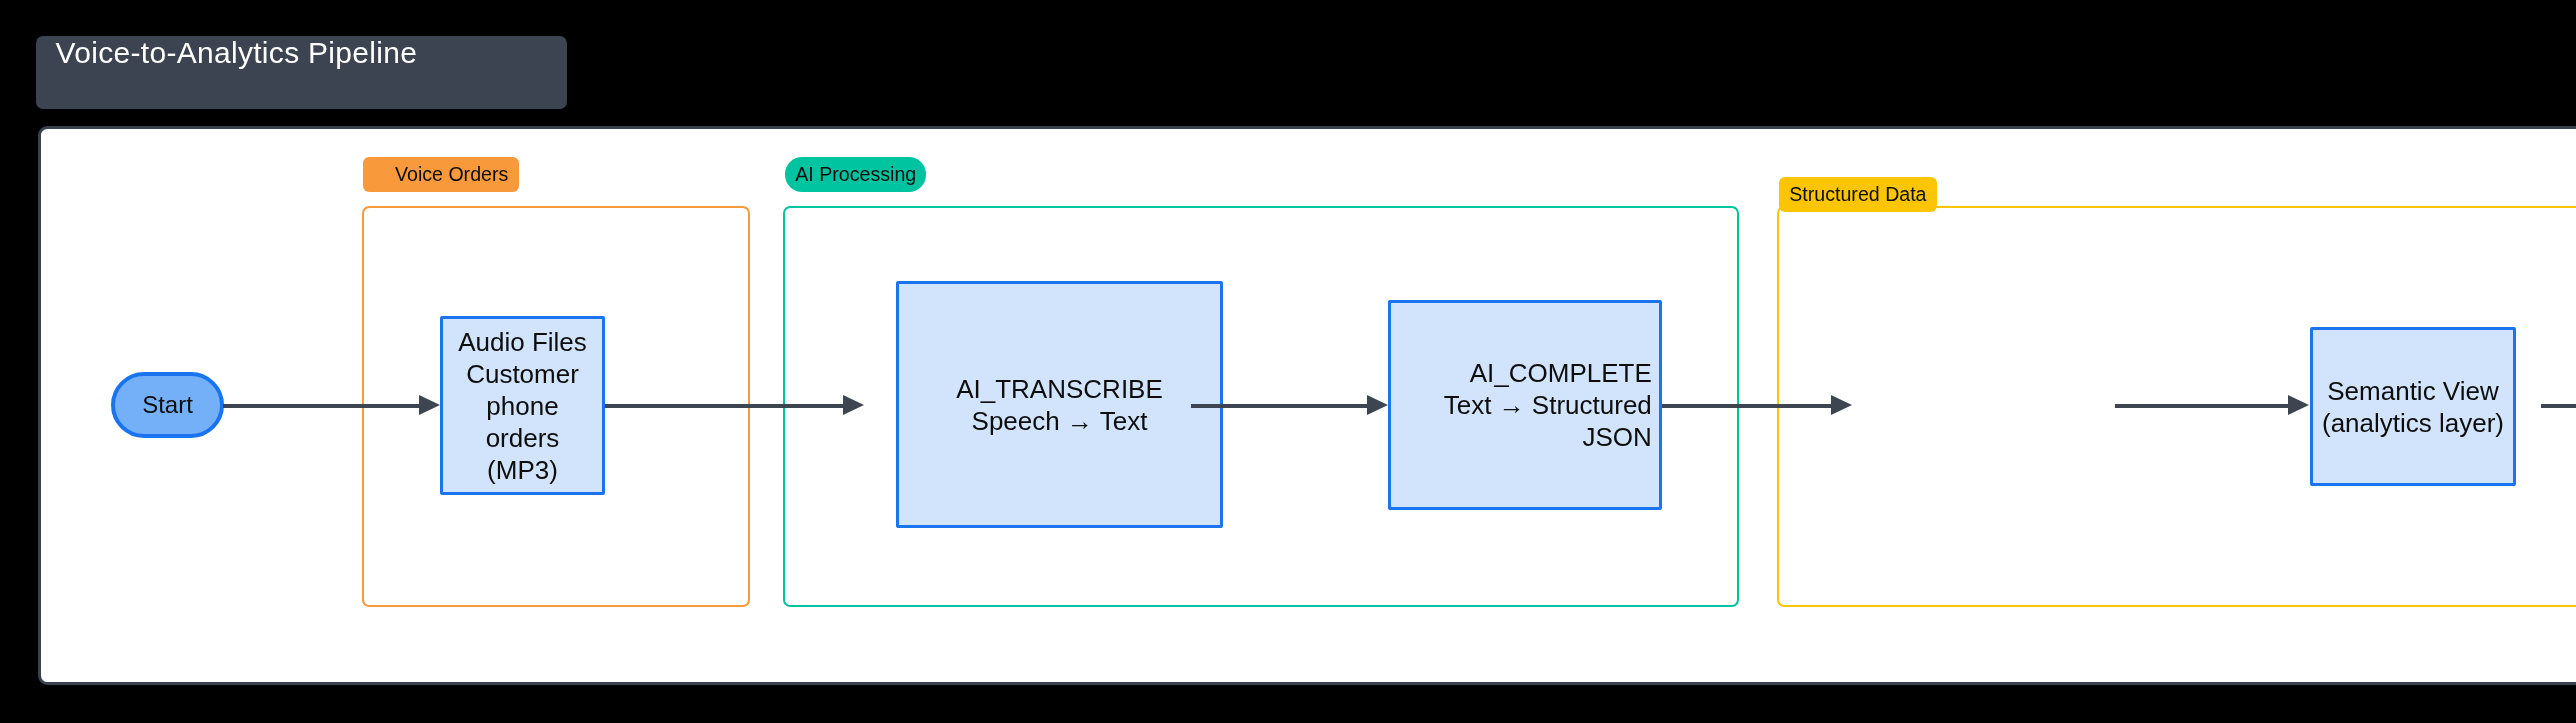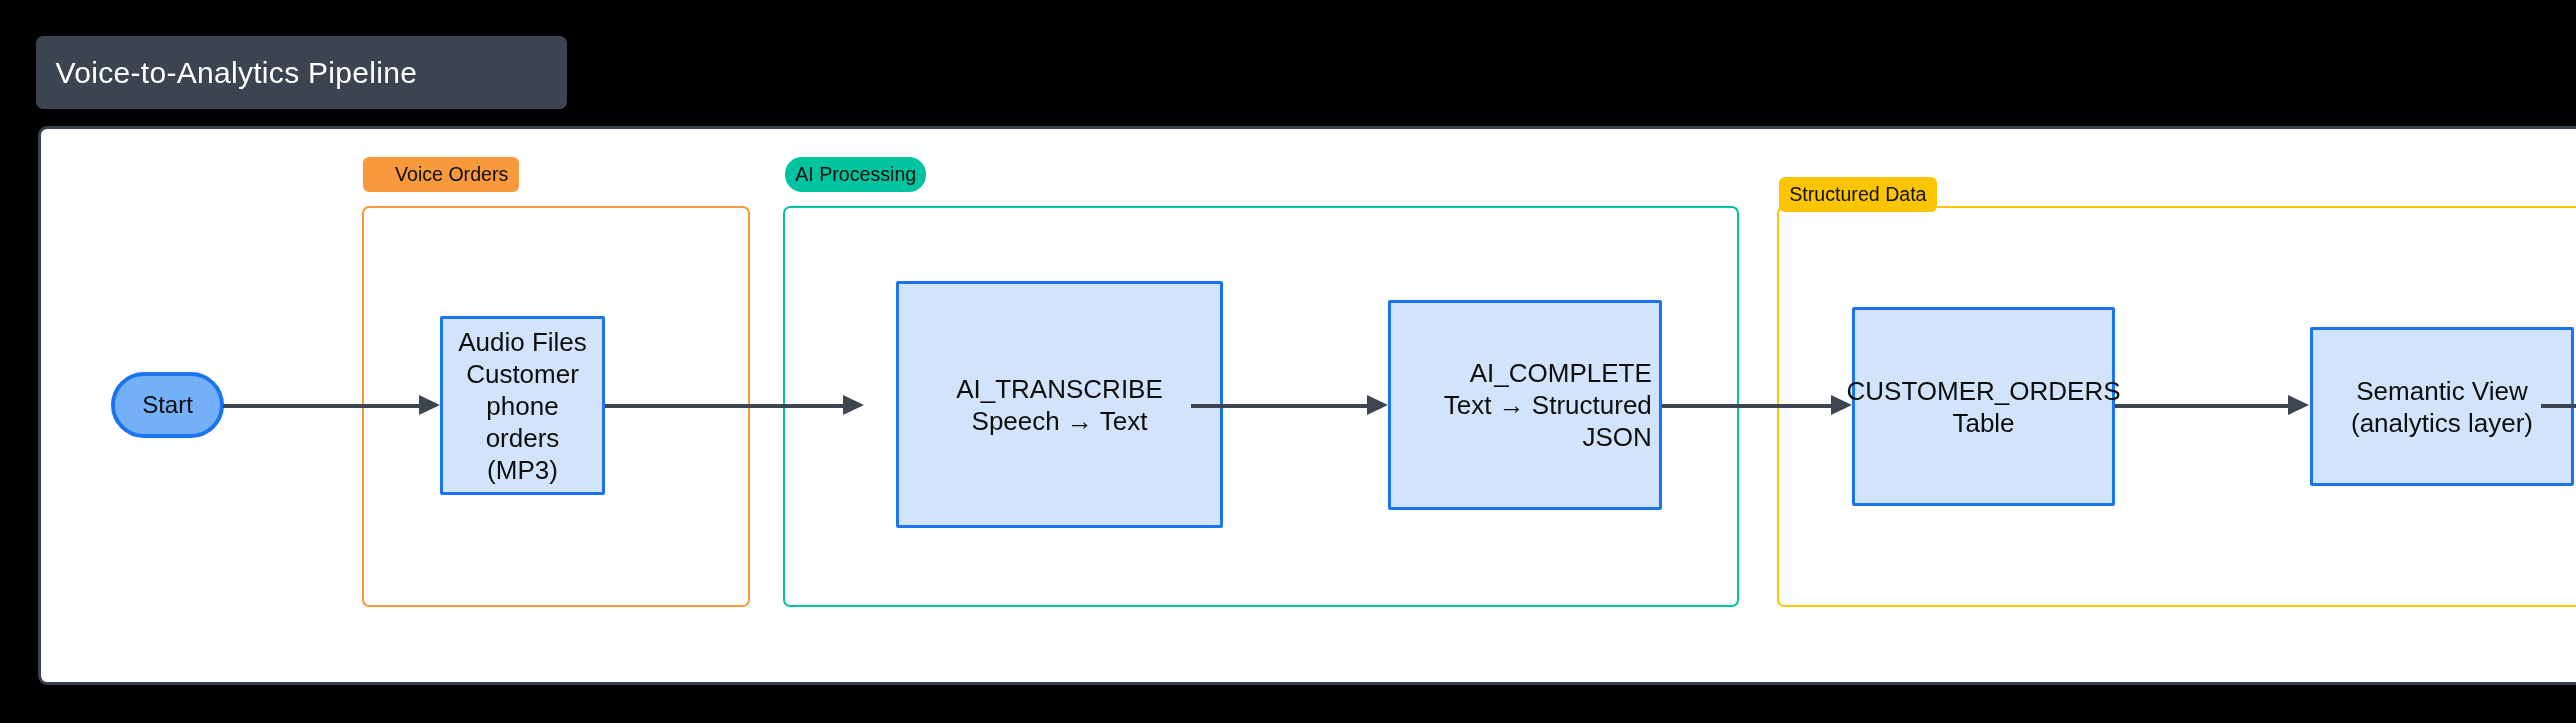--- a/index.html
+++ b/index.html
@@ -22,21 +22,21 @@
     width:3465px;height:723px;
     background:var(--bg);
     font-family:"Liberation Sans", sans-serif;
     color:var(--ink);
     overflow:hidden;
   }
   .title-box{
     position:absolute;left:36px;top:36px;width:531px;height:73px;
     background:var(--title-bg);
     border-radius:7.2px;
-    display:flex;align-items:center;
+    display:flex;align-items:flex-start;
     padding-left:19.6px;box-sizing:border-box;
   }
   .title-box .title-text{
     color:#FFFFFF;font-size:30px;letter-spacing:0.3px;white-space:nowrap;
   }
   .canvas{
     position:absolute;left:38px;top:126px;width:3388px;height:559px;
     background:#FFFFFF;
     border:3.1px solid var(--canvas-border);
     border-radius:9.3px;
@@ -119,23 +119,21 @@
 
   <div class="terminal" style="left:111px;top:372px;">Start</div>
 
   <div class="node" style="left:440px;top:316px;width:165px;height:179px;">Audio Files
 Customer phone
 orders (MP3)</div>
   <div class="node" style="left:864px;top:281px;width:327px;height:247px;margin-left:32px;">AI_TRANSCRIBE
 Speech → Text</div>
   <div class="node" style="left:1388px;top:300px;width:274px;height:210px;text-align:right;">AI_COMPLETE
 Text → Structured JSON</div>
-  <div class="node" style="left:1852px;top:307px;width:263px;height:199px;">CUSTOMER_ORDERS
-Table</div>
-  <div class="node" style="left:2310px;top:327px;width:264px;height:159px;">Semantic View
+  <div class="node" style="left:2310px;top:327px;width:206px;height:159px;">Semantic View
 (analytics layer)</div>
 
   <div class="arrow" style="left:223px;width:217px;">
       <div class="shaft"></div>
       <div class="head"></div>
     </div>
   <div class="arrow" style="left:605px;width:259px;">
       <div class="shaft"></div>
       <div class="head"></div>
     </div>

